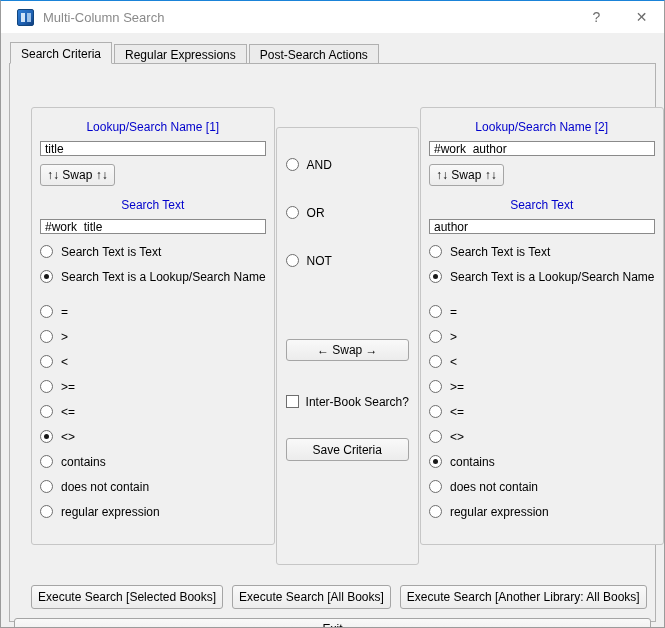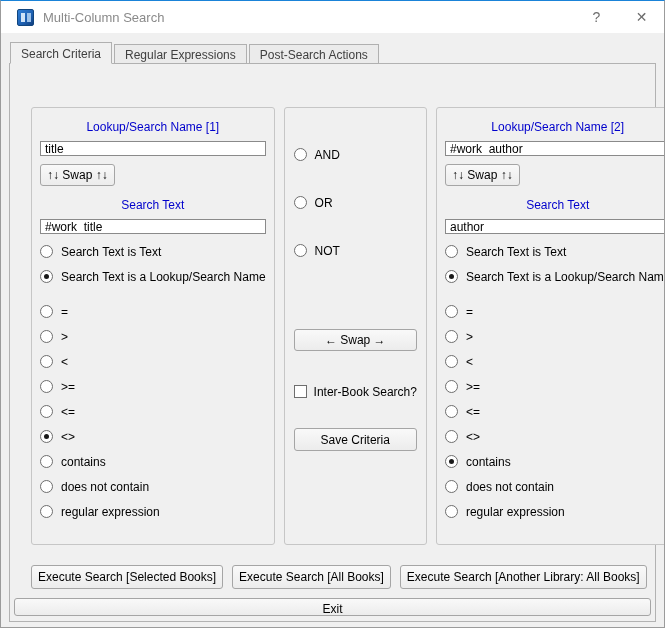--- a/index.html
+++ b/index.html
@@ -17,28 +17,28 @@
     position:relative;border:1px solid #10457f;}
   .app-icon::before{content:"";position:absolute;left:3px;top:3px;width:4px;height:9px;background:#cfe3f7;}
   .app-icon::after{content:"";position:absolute;left:9px;top:3px;width:4px;height:9px;background:#9cc2ea;}
   .title-text{margin-left:9px;font-size:13px;color:#8a8a8a;}
   .win-controls{position:absolute;right:0;top:0;height:32px;display:flex;}
   .win-btn{width:45px;height:32px;display:flex;align-items:center;justify-content:center;
     color:#6d6d6d;font-size:14px;cursor:default;}
   
   .tabs{position:absolute;left:9px;top:41px;display:flex;align-items:flex-end;z-index:3;}
   .tab{height:20px;padding:3px 10px 2px;background:#ebebeb;border:1px solid #b0b0b0;
-    margin-right:2px;margin-bottom:-1px;color:#404040;}
+    margin-right:2px;margin-bottom:-1px;color:#000000;}
   .tab.active{height:22px;background:#f0f0f0;border-bottom:1px solid #f0f0f0;padding-top:4px;}
   .tabpane{position:absolute;left:8px;right:8px;top:62px;bottom:5px;border:1px solid #b2b2b2;background:#f0f0f0;}
   
-  .columns{display:flex;gap:9px;margin:43px 21px 0;}
+  .columns{display:flex;gap:1px;margin:43px 21px 0;}
   .group{border:1px solid #c6c6c6;border-radius:3px;background:#f0f0f0;height:438px;padding:10px 8px;}
   .col{flex:1 1 0;}
-  .mid{flex:0 0 136px;padding:10px 9px;}
+  .mid{flex:0 0 136px;padding:0 9px;margin-top:20px;}
   .blue-title{text-align:center;color:#0000cc;margin-top:2px;}
   .mt{margin-top:12px;}
   .text-input{width:100%;height:15px;margin-top:7px;border:1px solid #8a8a8a;background:#fff;
     padding:2px 4px;font-family:"Liberation Sans","DejaVu Sans",sans-serif;font-size:12px;color:#000;}
   .btn{background:linear-gradient(#f9f9f9,#ececec);border:1px solid #a5a5a5;border-radius:3px;
     padding:3px 8px;font-family:"Liberation Sans","DejaVu Sans",sans-serif;font-size:12px;color:#000;}
   .swap-small{margin-top:8px;padding:3px 6px;}
   
   .radio-row{display:flex;align-items:center;margin-top:10px;height:15px;}
   .type-list{margin-top:8px;}

